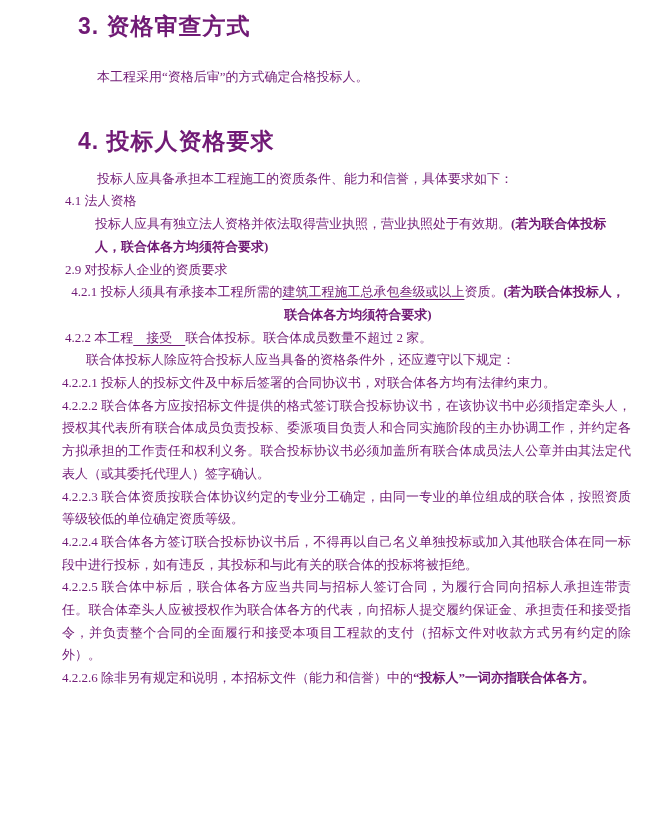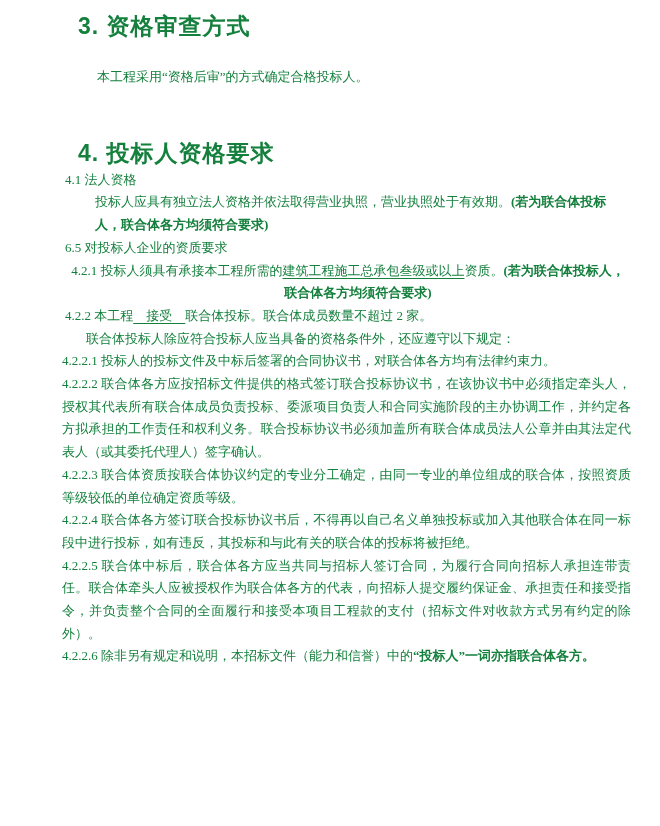--- a/index.html
+++ b/index.html
@@ -2,28 +2,28 @@
 <html><head>
 <meta charset="utf-8">
 <style>
   html,body{margin:0;padding:0;}
   body{
     width:660px;height:826px;background:#ffffff;overflow:hidden;
     font-family:"Liberation Serif","DejaVu Serif",serif;
   }
   .page{
     box-sizing:border-box;width:660px;height:826px;
-    padding:10px 29px 0 62px;color:#15803d;
+    padding:10px 29px 0 62px;color:#701a75;
   }
   .h{
     font-family:"Liberation Sans","DejaVu Sans",sans-serif;
     font-size:23px;line-height:32px;font-weight:bold;
     margin:0 0 0 16px;letter-spacing:1px;
   }
-  .h-sec{margin-top:48px;}
+  .h-sec{margin-top:36px;}
   .p{
     font-size:13px;line-height:22.7px;margin:0;
     word-break:break-all;
   }
   .p-intro{text-indent:35px;margin-top:24px;}
   .p-first{text-indent:35px;margin-top:11px;}
   .item{margin-left:3px;}
   .body41{margin-left:33px;}
   .hang421{padding-left:23px;text-indent:-20px;text-align:center;}
   .lead{text-indent:24px;}
@@ -33,23 +33,24 @@
   .u{text-decoration:underline;text-underline-offset:3px;}
 </style>
 </head>
 <body>
 
 <div class="page">
   <div>
       <div class="h h-top"><span>3. 资格审查方式</span></div>
       <div class="p p-intro"><span>本工程采用“资格后审”的方式确定合格投标人。</span></div>
       <div class="h h-sec"><span>4. 投标人资格要求</span></div>
+      <div class="p p-first"><span>投标人应具备承担本工程施工的资质条件、能力和信誉，具体要求如下：</span></div>
       <div class="p item"><span>4.1 法人资格</span></div>
       <div class="p body41"><span>投标人应具有独立法人资格并依法取得营业执照，营业执照处于有效期。</span><span class="b">(若为联合体投标人，联合体各方均须符合要求)</span></div>
-      <div class="p item"><span>6.5 对投标人企业的资质要求</span></div>
+      <div class="p item"><span>2.9 对投标人企业的资质要求</span></div>
       <div class="p hang421"><span>4.2.1 投标人须具有承接本工程所需的</span><span class="u">建筑工程施工总承包叁级或以上</span><span>资质。</span><span class="b">(若为联合体投标人，联合体各方均须符合要求)</span></div>
       <div class="p item"><span>4.2.2 本工程</span><span class="u">　接受　</span><span>联合体投标。联合体成员数量不超过 2 家。</span></div>
       <div class="p lead"><span>联合体投标人除应符合投标人应当具备的资格条件外，还应遵守以下规定：</span></div>
       <div class="p block"><span>4.2.2.1 投标人的投标文件及中标后签署的合同协议书，对联合体各方均有法律约束力。</span></div>
       <div class="p block"><span>4.2.2.2 联合体各方应按招标文件提供的格式签订联合投标协议书，在该协议书中必须指定牵头人，授权其代表所有联合体成员负责投标、委派项目负责人和合同实施阶段的主办协调工作，并约定各方拟承担的工作责任和权利义务。联合投标协议书必须加盖所有联合体成员法人公章并由其法定代表人（或其委托代理人）签字确认。</span></div>
       <div class="p block"><span>4.2.2.3 联合体资质按联合体协议约定的专业分工确定，由同一专业的单位组成的联合体，按照资质等级较低的单位确定资质等级。</span></div>
       <div class="p block"><span>4.2.2.4 联合体各方签订联合投标协议书后，不得再以自己名义单独投标或加入其他联合体在同一标段中进行投标，如有违反，其投标和与此有关的联合体的投标将被拒绝。</span></div>
       <div class="p block"><span>4.2.2.5 联合体中标后，联合体各方应当共同与招标人签订合同，为履行合同向招标人承担连带责任。联合体牵头人应被授权作为联合体各方的代表，向招标人提交履约保证金、承担责任和接受指令，并负责整个合同的全面履行和接受本项目工程款的支付（招标文件对收款方式另有约定的除外）。</span></div>
       <div class="p block"><span>4.2.2.6 除非另有规定和说明，本招标文件（能力和信誉）中的</span><span class="b">“投标人”一词亦指联合体各方。</span></div>
     </div>

